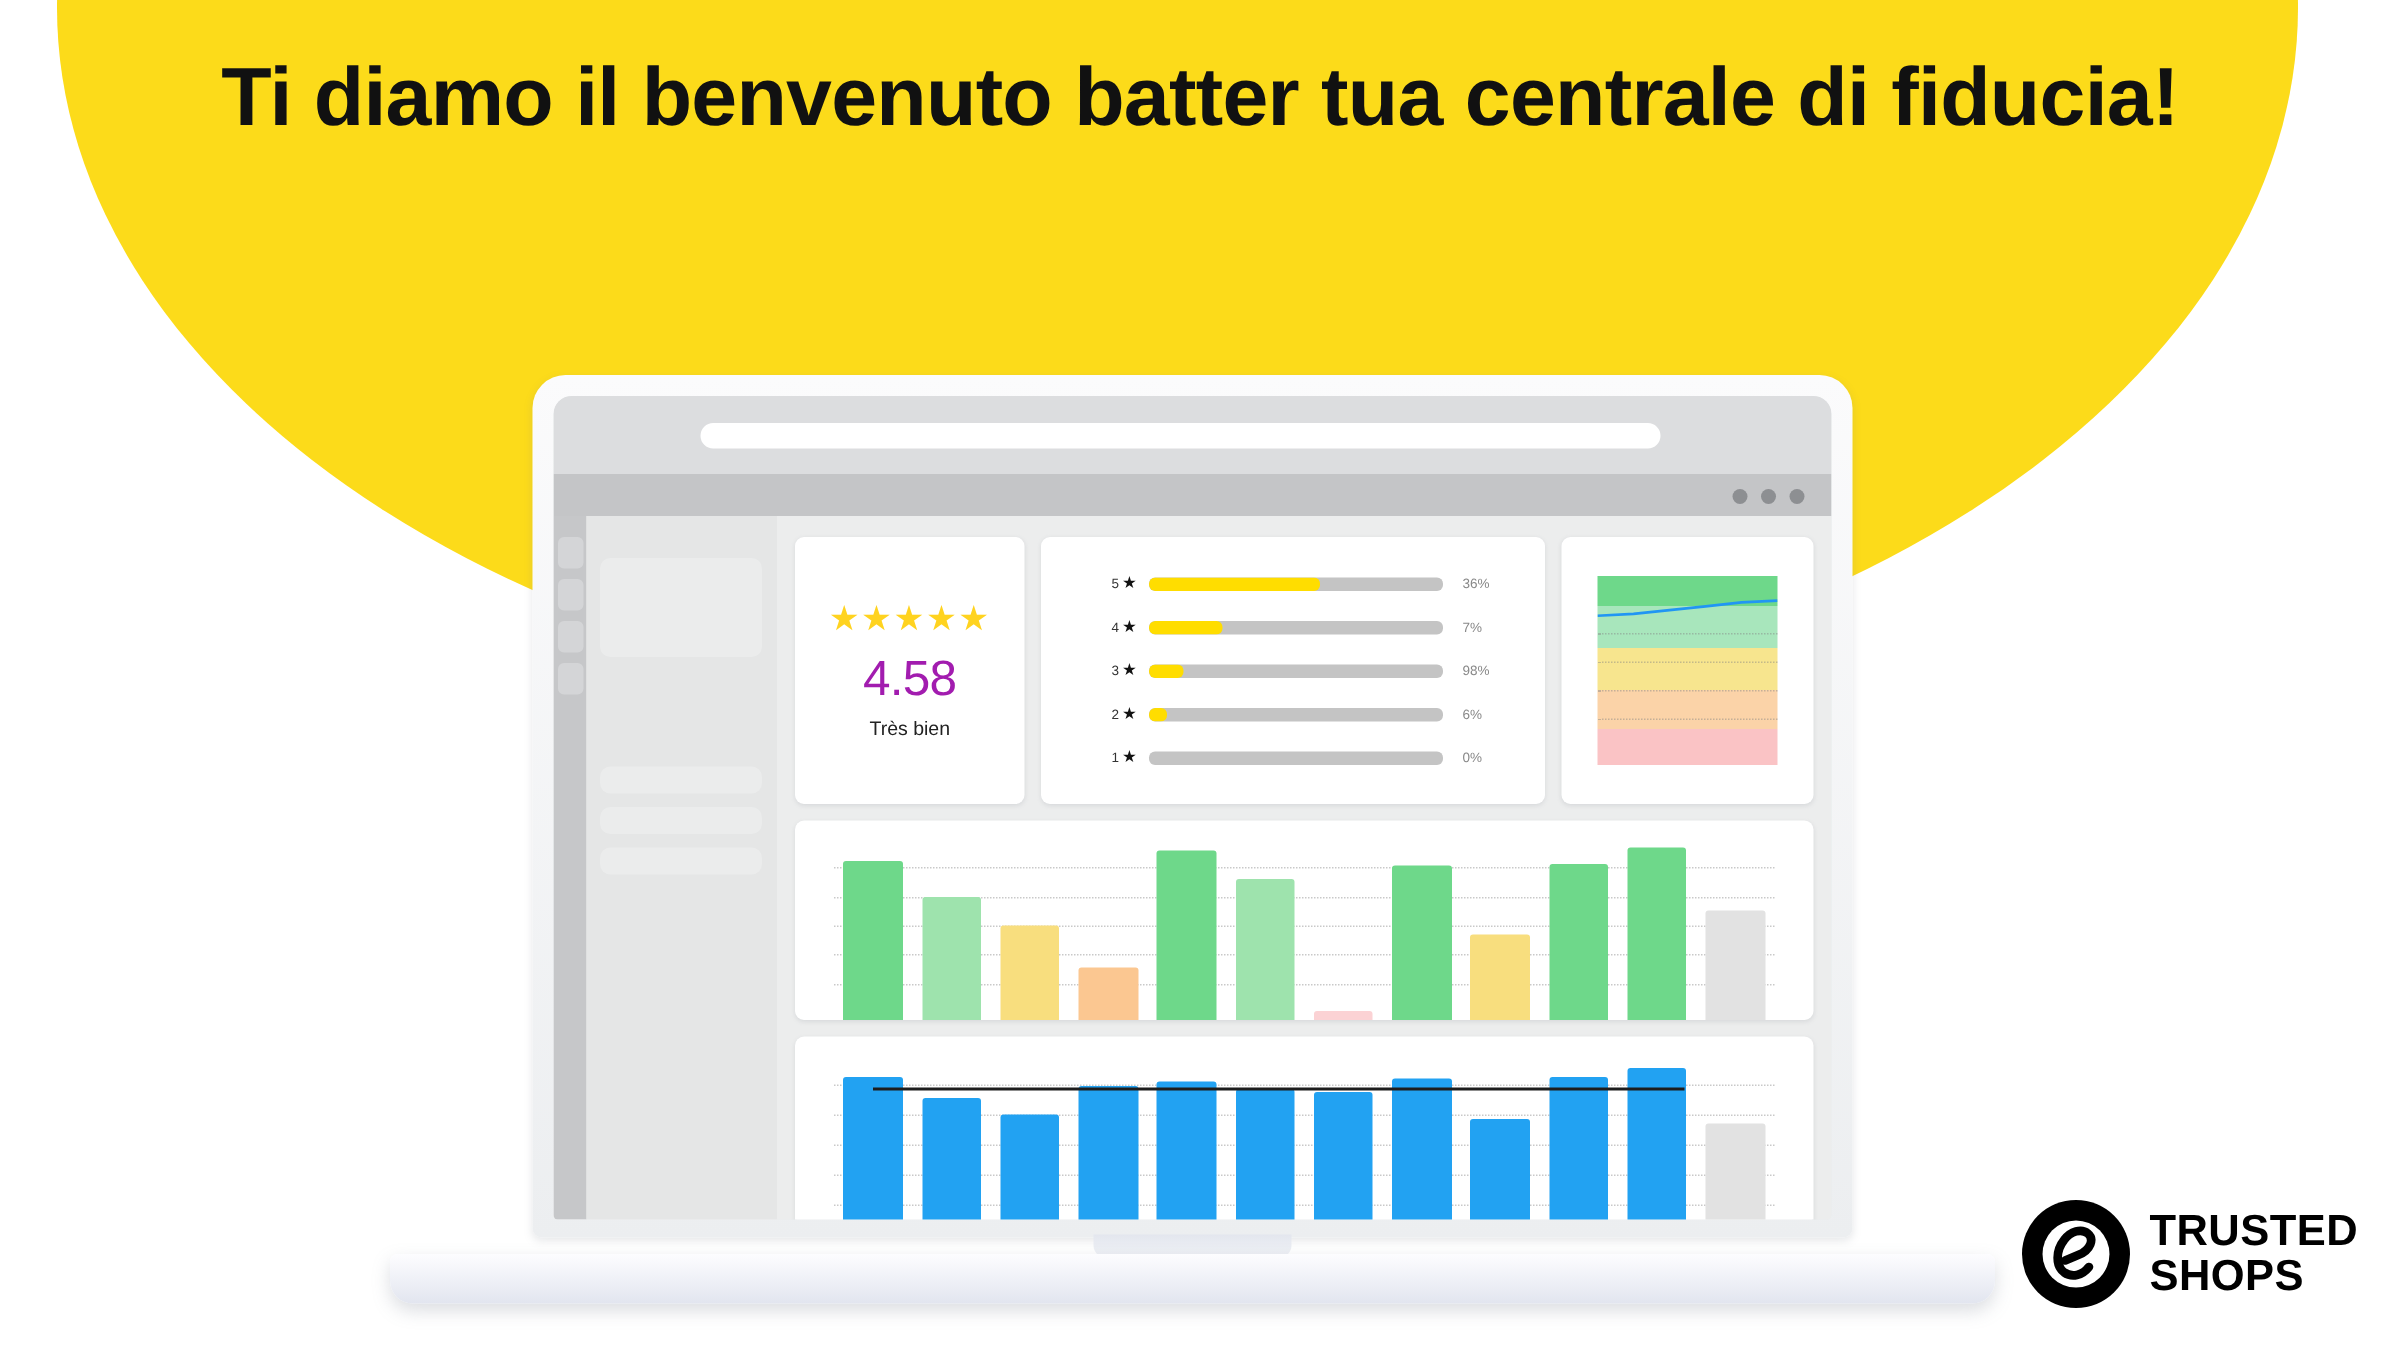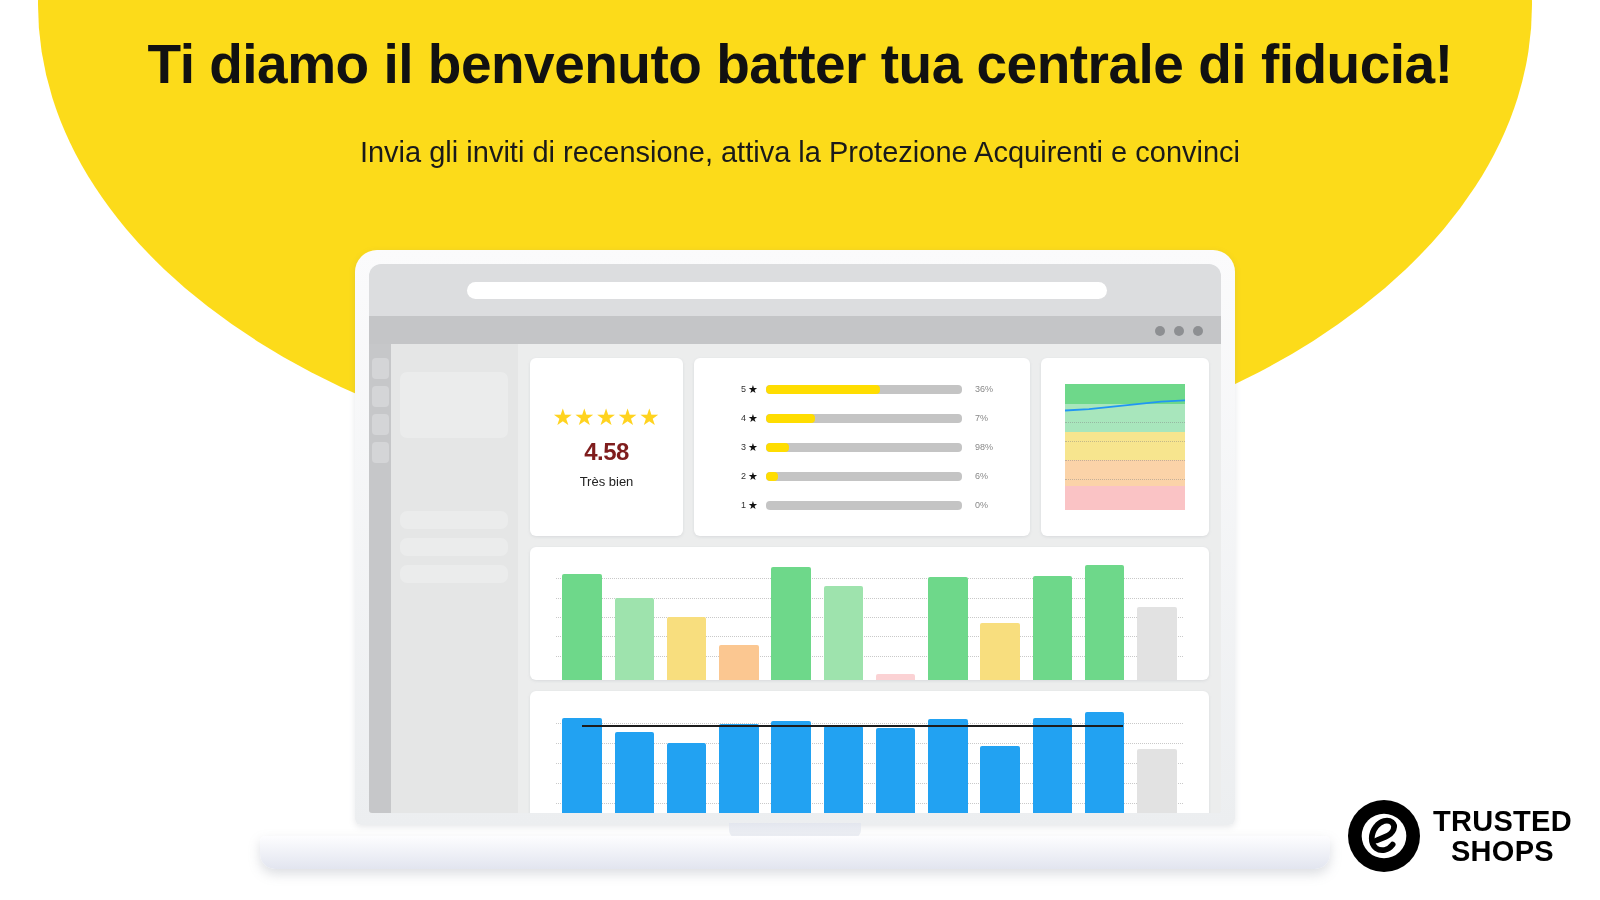--- a/index.html
+++ b/index.html
@@ -100,21 +100,21 @@
   #content { position:absolute; left:149px; top:0; right:0; bottom:0; background:#eceded; padding:14px 12px 0 12px; }
   .card { background:#ffffff; border-radius:6px; box-shadow:0 1px 3px rgba(140,145,155,0.20); }
 
   #row-top { display:flex; gap:11px; height:178px; }
   #card-rating { width:153px; display:flex; flex-direction:column; align-items:center; justify-content:center; }
   #card-distribution { flex:1; display:flex; flex-direction:column; justify-content:center; padding:0 26px; }
   #card-bands { width:168px; display:flex; align-items:center; justify-content:center; }
 
   
   #stars { font-size:23px; color:#FFD31F; letter-spacing:1px; line-height:1; margin-bottom:11px; }
-  #rating-value { font-size:24px; font-weight:bold; color:#7f1d1d; line-height:1; margin-bottom:10px; letter-spacing:-0.5px; }
+  #rating-value { font-size:33px; font-weight:normal; color:#a21caf; line-height:1; margin-bottom:10px; letter-spacing:-0.5px; }
   #rating-label { font-size:13px; font-weight:normal; color:#222; }
 
   
   .dist-row { display:flex; align-items:center; height:29px; }
   .dist-label { width:26px; font-size:9px; color:#333; text-align:right; white-space:nowrap; }
   .dist-star { font-size:11px; color:#111; margin:0 8px 0 2px; line-height:1; }
   .dist-track { flex:1; height:9px; background:#c4c4c4; border-radius:4px; position:relative; overflow:hidden; }
   .dist-fill { position:absolute; left:0; top:0; height:100%; background:#FFDD00; border-radius:4px; }
   .dist-pct { width:42px; text-align:left; padding-left:13px; font-size:9px; color:#888; }
 
@@ -146,32 +146,31 @@
     position:absolute; left:0; top:586px;
     width:1070px; height:33px;
     background:linear-gradient(180deg,#fdfdff 0%,#e2e5ef 100%);
     border-radius:5px 5px 15px 15px;
     box-shadow:0 5px 12px rgba(130,135,150,0.28);
   }
 
   
   #logo { position:absolute; z-index:4; right:28px; bottom:28px; display:flex; align-items:center; gap:13px; }
   #logo-mark { width:72px; height:72px; flex:none; }
-  #logo-text { font-size:29px; font-weight:bold; color:#000; line-height:1.04; letter-spacing:0.3px;text-align:center; }
+  #logo-text { font-size:29px; font-weight:bold; color:#000; line-height:1.04; letter-spacing:0.3px; }
   #logo-text span { display:block; }
 </style>
 </head>
 <body>
 
 <div id="yellow-blob"></div>
 
 <h1 id="headline">Ti diamo il benvenuto batter tua centrale di fiducia!</h1>
 
 <div id="subtitle">
-  <span class="sub-line">Invia gli inviti di recensione, attiva la Protezione Acquirenti e convinci</span>
 </div>
 
 <div id="laptop">
 
   <div id="laptop-lid">
     <div id="laptop-screen">
 
       <div id="browser-topbar">
         <div id="url-pill" title=""></div>
       </div>

